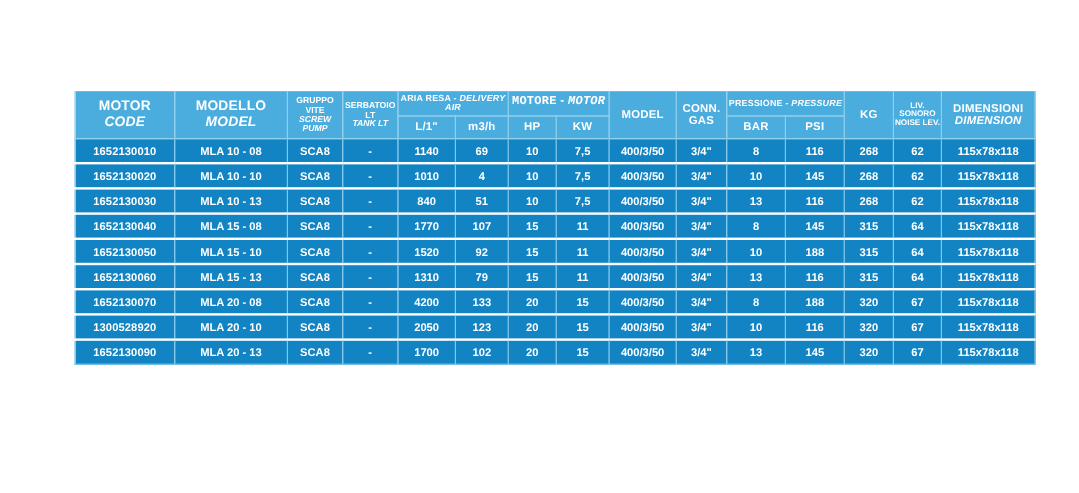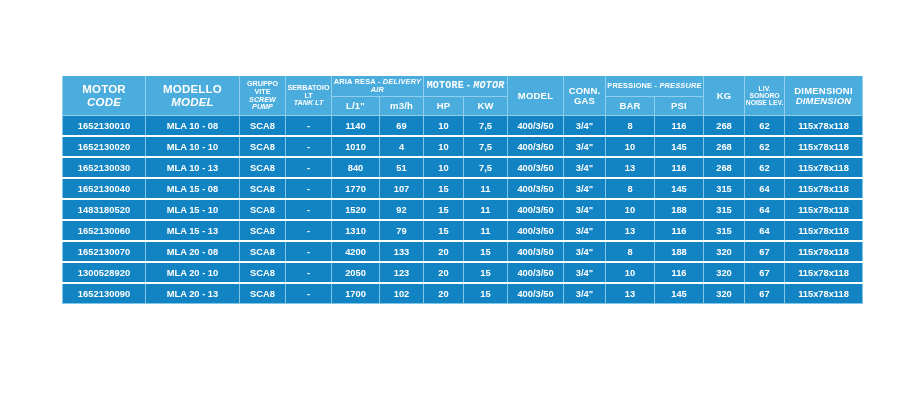--- a/index.html
+++ b/index.html
@@ -227,21 +227,21 @@
           <td>11</td>
           <td>400/3/50</td>
           <td>3/4"</td>
           <td>8</td>
           <td>145</td>
           <td>315</td>
           <td>64</td>
           <td>115x78x118</td>
         </tr>
         <tr>
-          <td class="code">1483180520</td>
+          <td class="code">1652130050</td>
           <td class="model">MLA  15 - 10</td>
           <td>SCA8</td>
           <td>-</td>
           <td>1520</td>
           <td>92</td>
           <td>15</td>
           <td>11</td>
           <td>400/3/50</td>
           <td>3/4"</td>
           <td>10</td>

